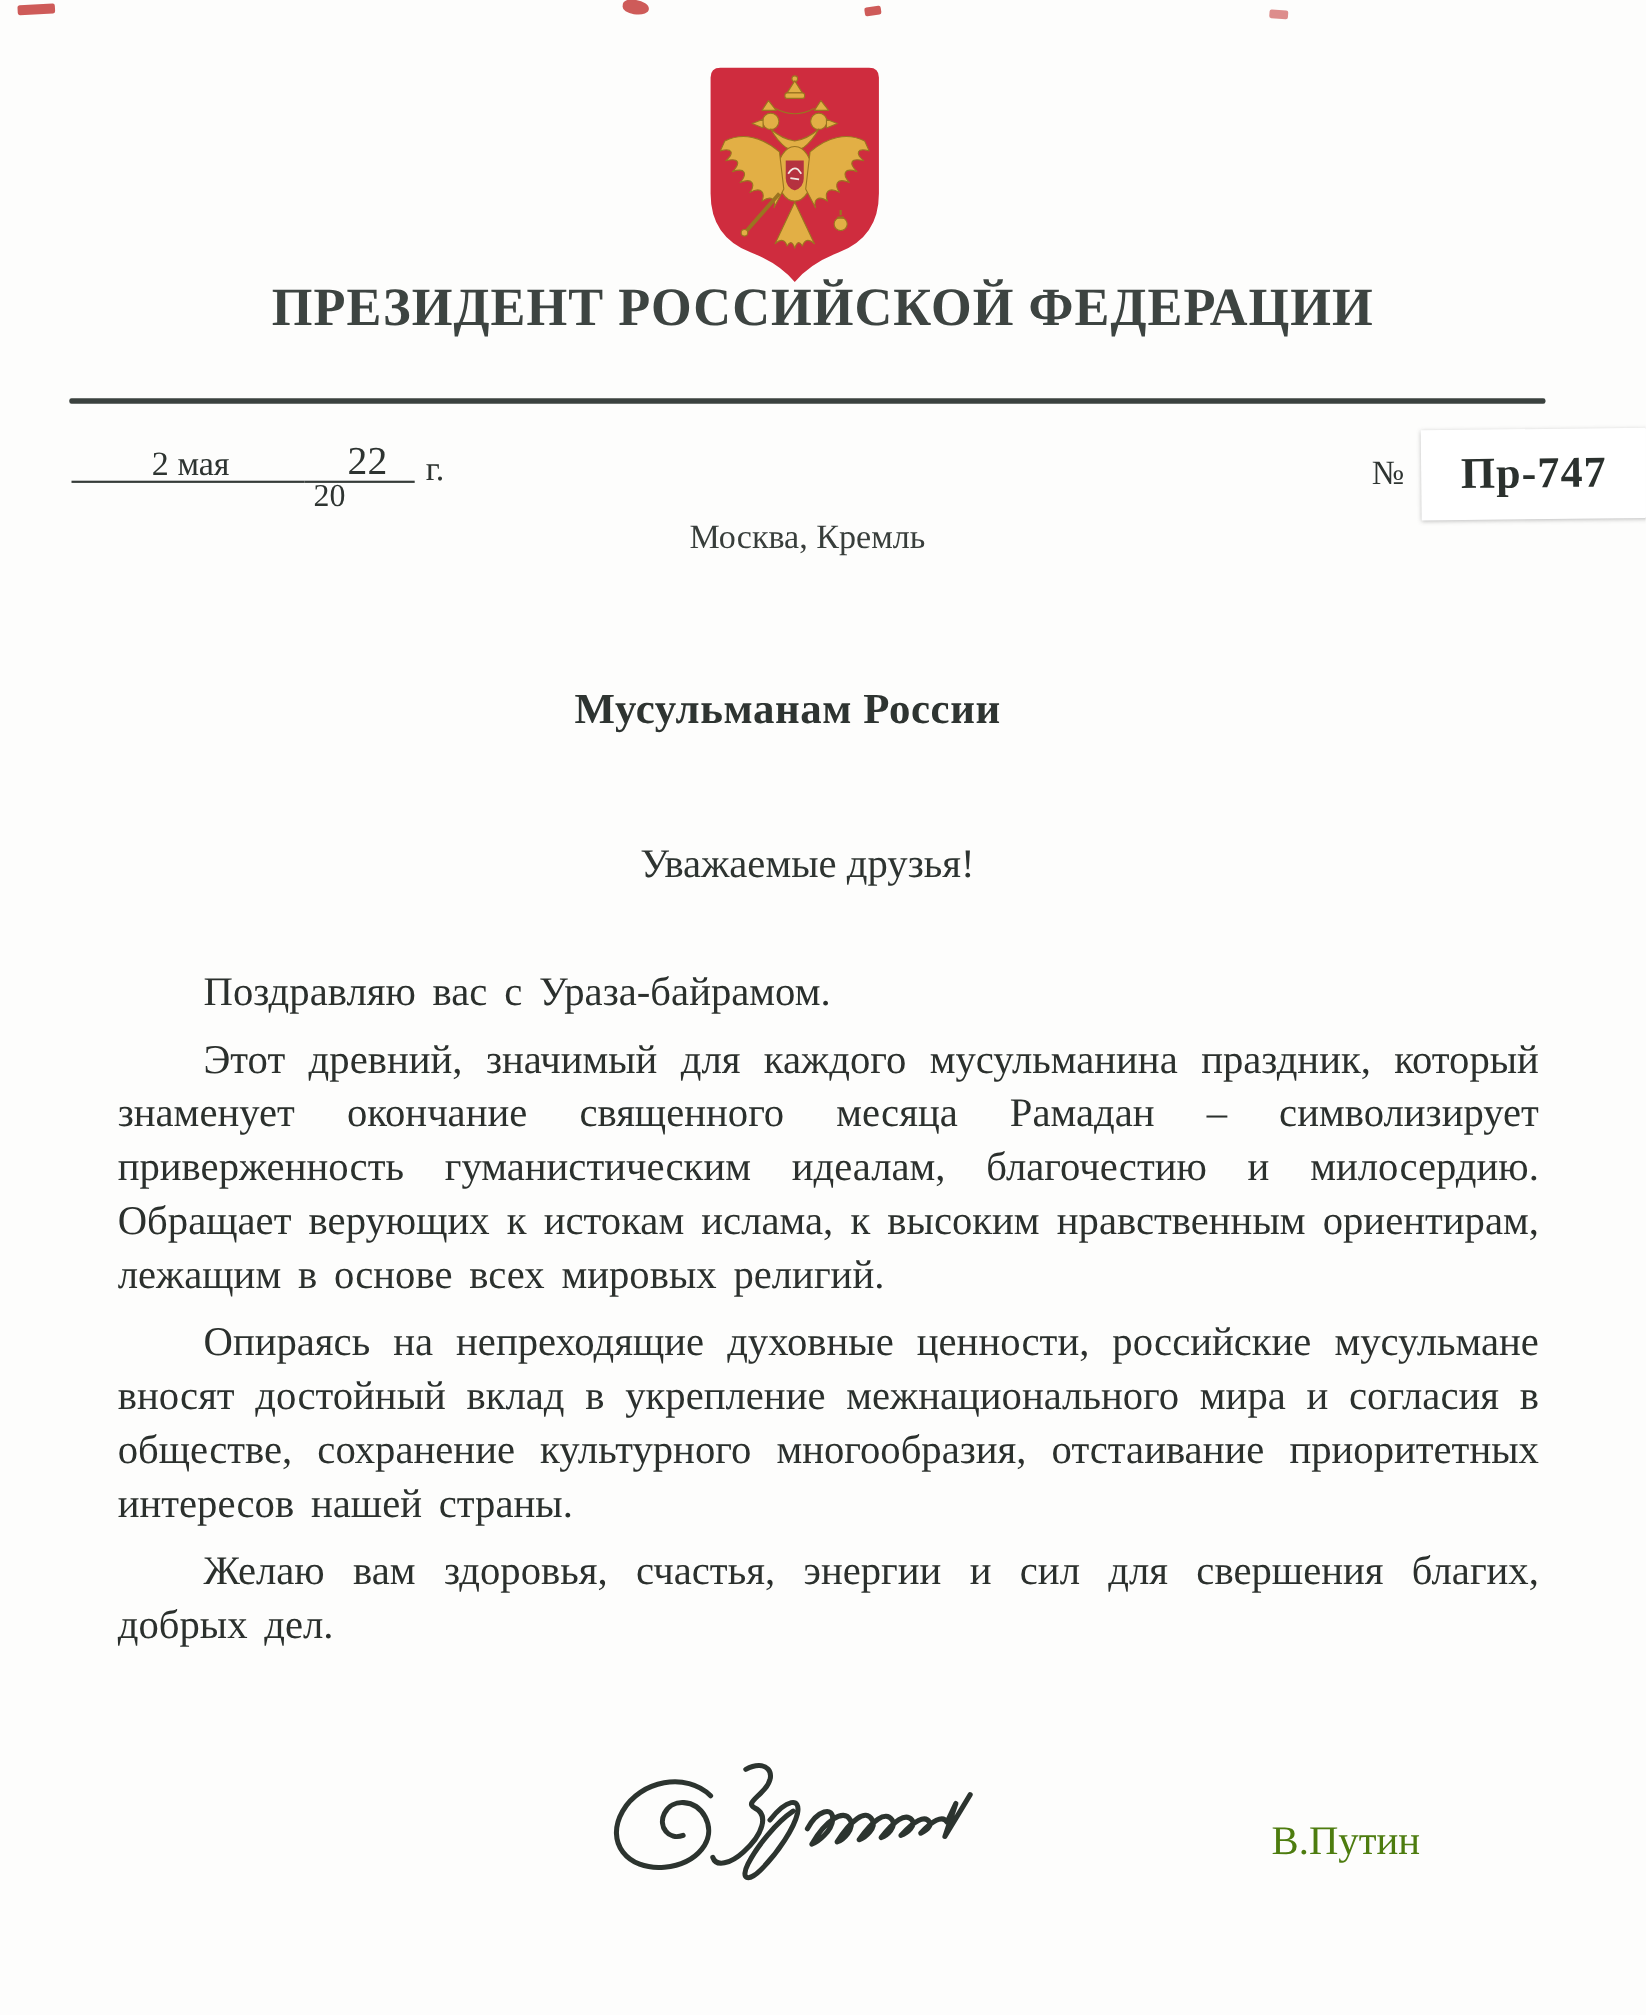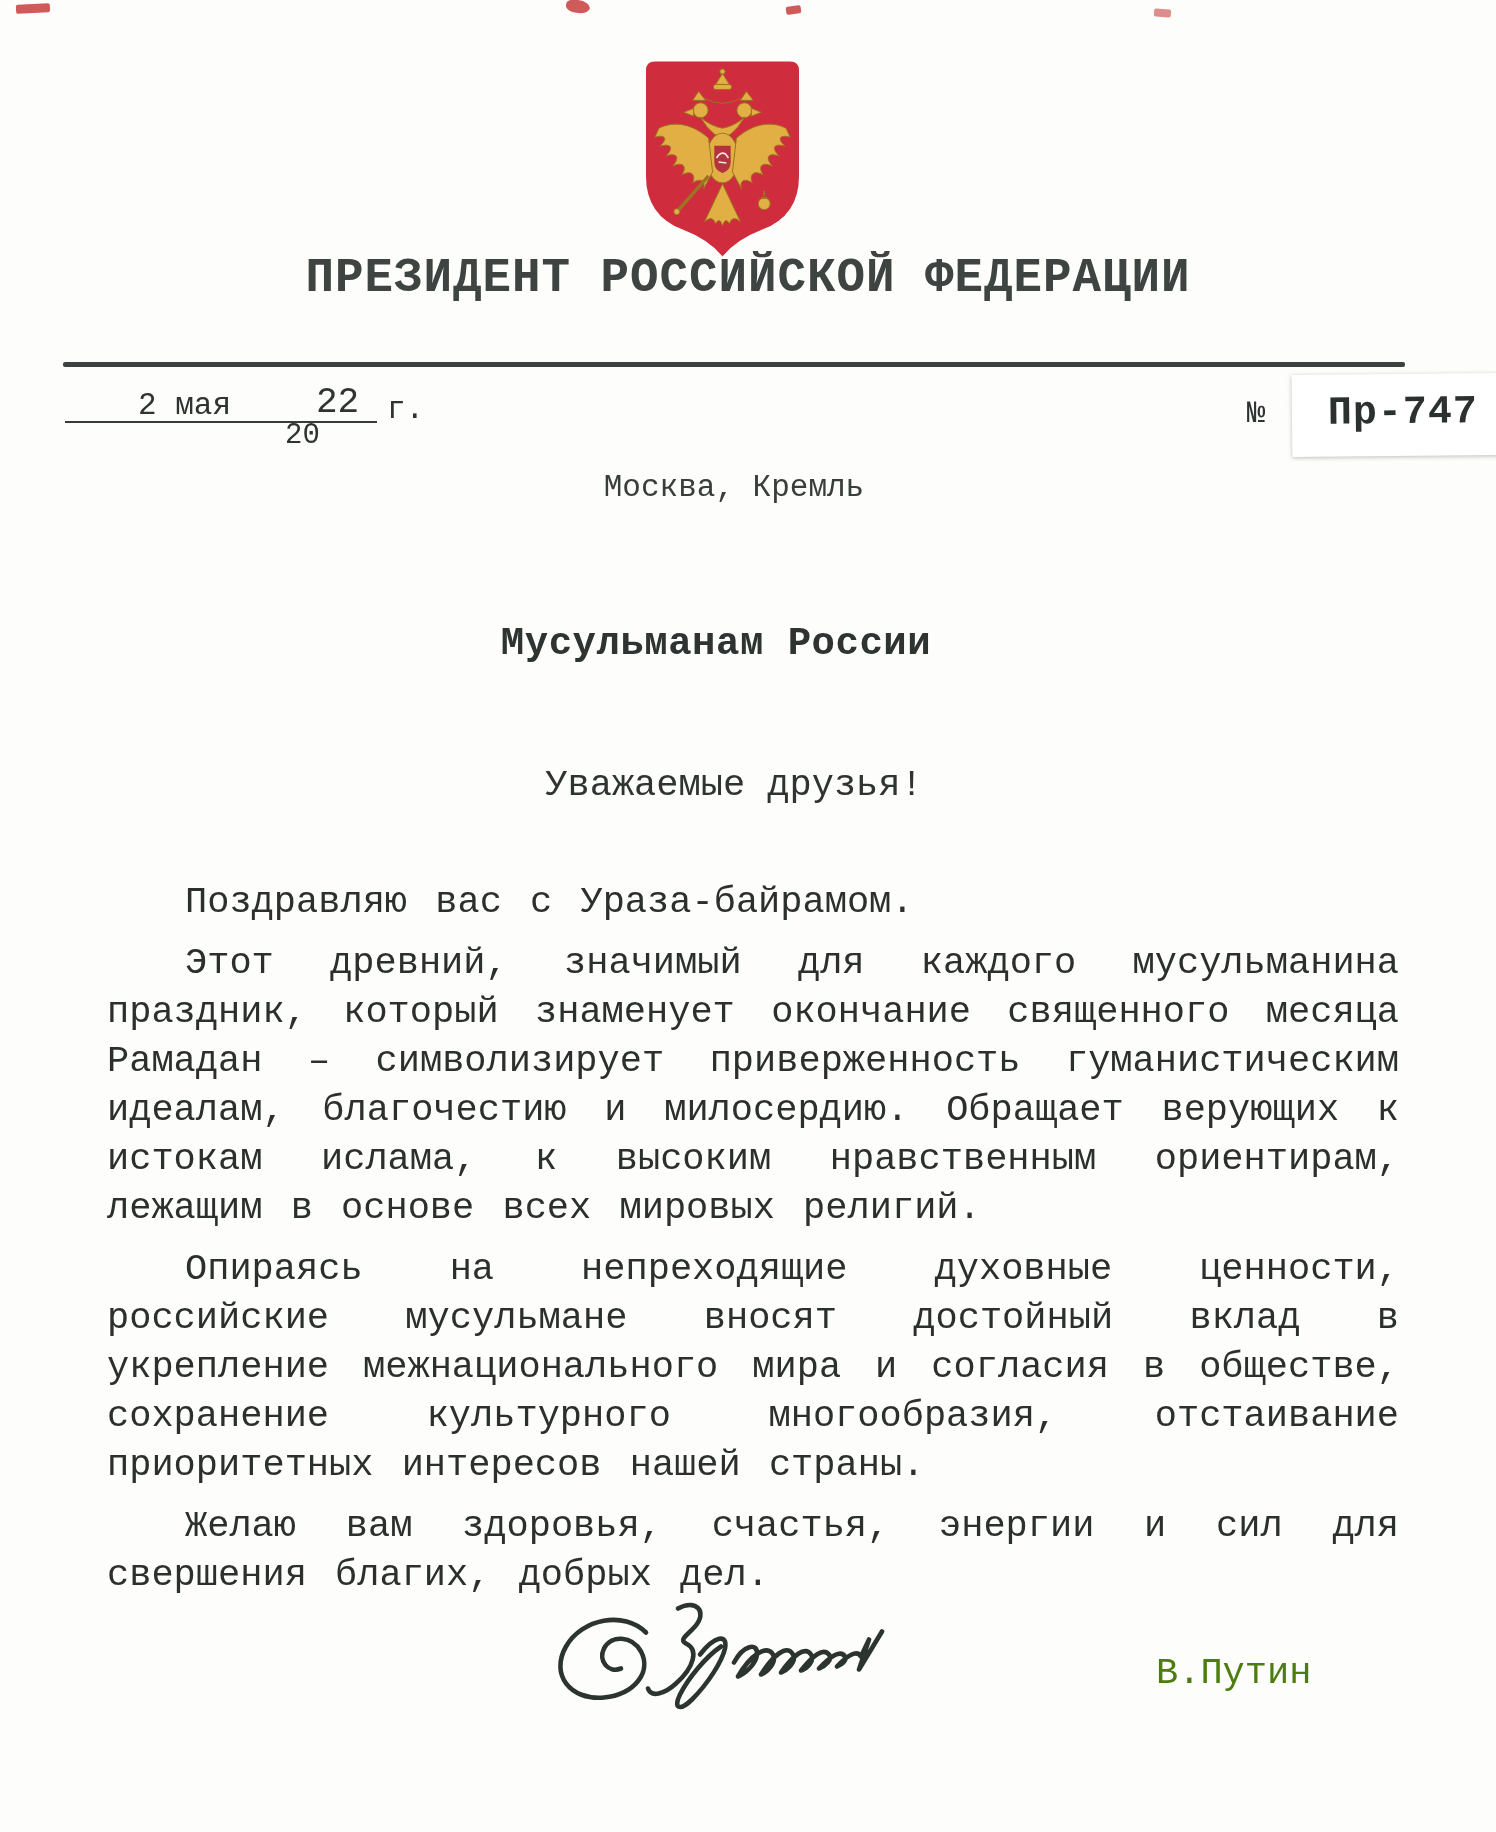--- a/index.html
+++ b/index.html
@@ -4,21 +4,21 @@
 <style>
   * { margin:0; padding:0; box-sizing:border-box; }
   html,body { width:1496px; height:1832px; }
   body {
     position:relative;
     background:#fdfdfc;
     font-family:"Liberation Serif", serif;
     color:#2e3431;
     overflow:hidden;
   }
-  .page { position:absolute; inset:0;font-family:Liberation Mono, monospace; }
+  .page { position:absolute; inset:0; }
 
   
   .red-mark { position:absolute; background:#c23230; border-radius:2px; opacity:.8; }
   .red-mark.m1 { left:16px;  top:4px;  width:34px; height:9px;  transform:rotate(-3deg); }
   .red-mark.m2 { left:566px; top:0px;  width:24px; height:13px; transform:rotate(6deg); border-radius:40% 60% 50% 50%; }
   .red-mark.m3 { left:786px; top:6px;  width:15px; height:8px;  transform:rotate(-8deg); }
   .red-mark.m4 { left:1154px;top:9px;  width:17px; height:8px;  transform:rotate(4deg); opacity:.55; }
 
   .emblem { position:absolute; left:643px; top:58px; width:159px; height:202px; }
 
@@ -30,21 +30,21 @@
     color:#3d4441;
     transform:scaleX(.97);
     white-space:nowrap;
   }
 
   .header-rule {
     position:absolute; top:362px; left:63px; width:1342px; height:5px;
     background:#3b423f; border-radius:2px;
   }
 
-  .meta-row { position:absolute; top:382px; left:0; width:100%; height:80px; font-size:31px; }
+  .meta-row { position:absolute; top:398px; left:0; width:100%; height:80px; font-size:31px; }
   .date-underline-1 { position:absolute; left:65px;  top:39px; width:212px; border-bottom:2px solid #363c39; }
   .date-underline-2 { position:absolute; left:277px; top:39px; width:100px; border-bottom:2px solid #363c39; }
   .date-day-month { position:absolute; left:138px; top:6px; }
   .date-year-prefix { position:absolute; left:285px; top:8px; font-size:29px;margin-top:29px; }
   .date-year-filled { position:absolute; left:316px; top:0px; font-size:36px;text-align:center; }
   .date-year-suffix { position:absolute; left:387px; top:10px; }
   .numero-sign { position:absolute; left:1247px; top:14px; font-size:31px; }
   .number-sticker {
     position:absolute; left:1292px; top:-8px; width:212px; height:82px;
     background:#ffffff;

